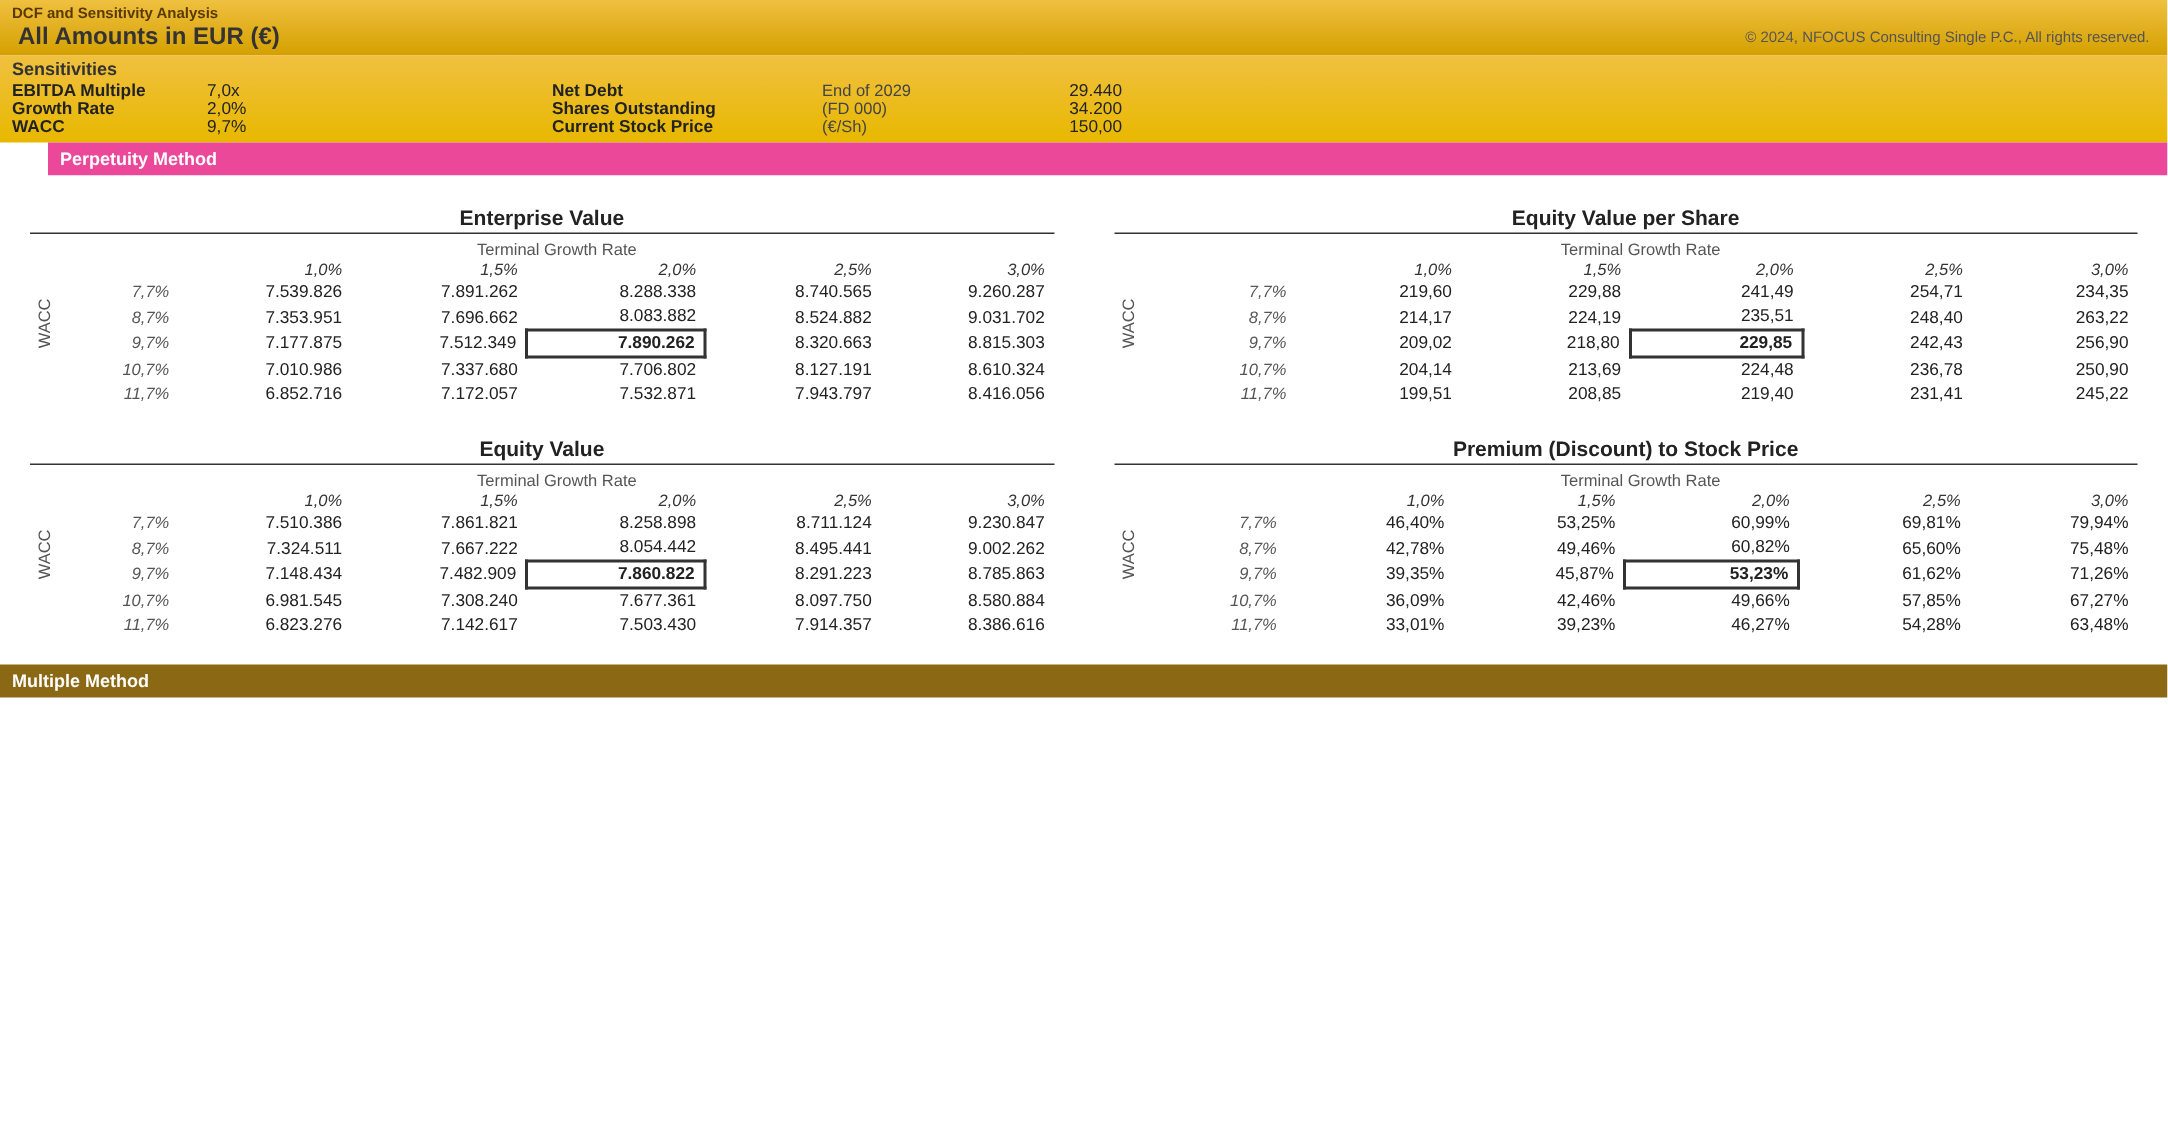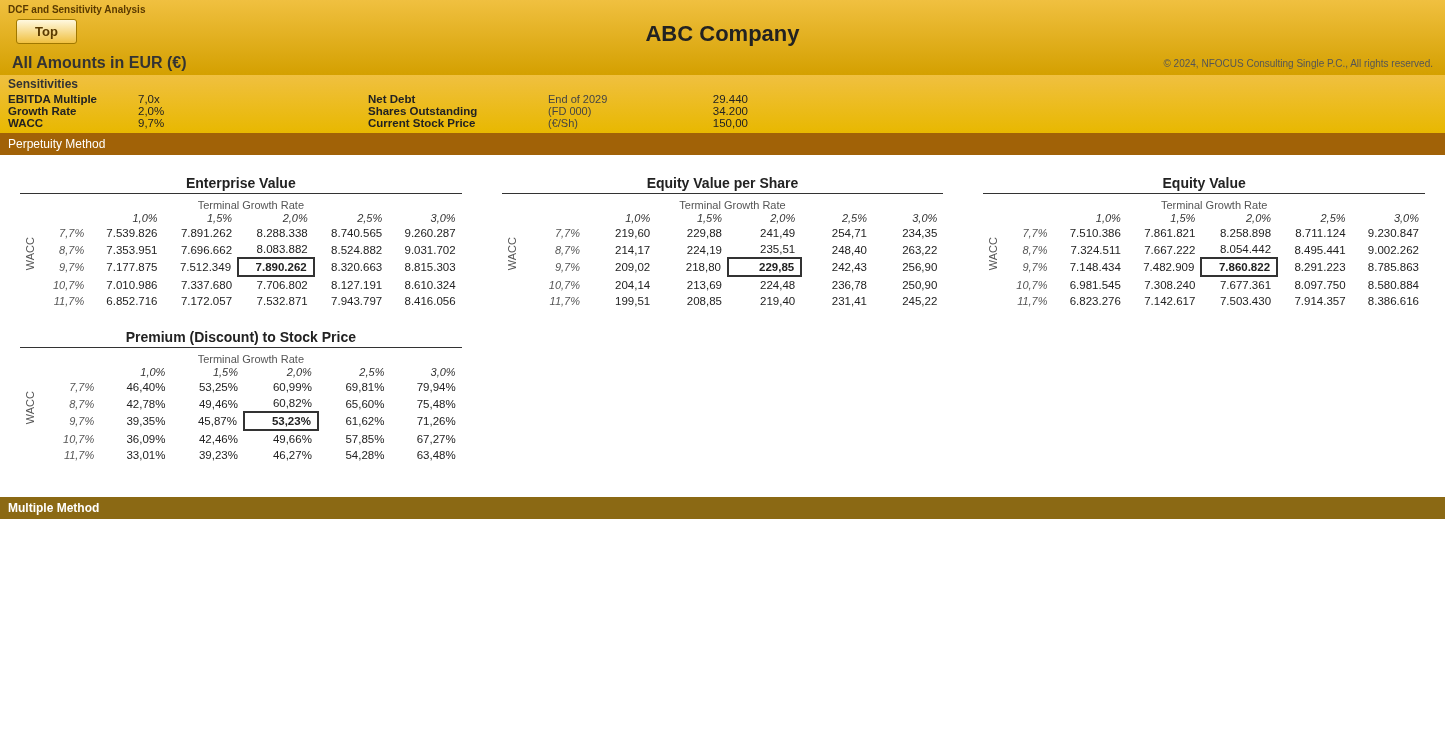--- a/index.html
+++ b/index.html
@@ -84,37 +84,38 @@
       font-size: 11.5px;
       color: #222;
     }
     .sens-sub {
       font-size: 11px;
       color: #444;
     }
 
     
     .section-bar {
-      background: #a16207;
+      background: #ec4899;
       color: #fff;
-      font-weight: normal;
+      font-weight: bold;
       font-size: 12px;
       padding: 4px 8px;
+      margin-left: 32px;
     }
 
     
     .main-content {
       background: #fff;
       padding: 10px 20px;
     }
 
     
     .tables-grid {
       display: grid;
-      grid-template-columns: 1fr 1fr 1fr;
+      grid-template-columns: 1fr 1fr;
       gap: 20px 40px;
       margin-top: 10px;
     }
 
     .table-container {
       position: relative;
     }
 
     .table-title {
       text-align: center;
@@ -176,32 +177,28 @@
       display: flex;
       align-items: center;
     }
 
     .bottom-section-bar {
       background: #8B6914;
       color: #fff;
       font-weight: bold;
       font-size: 12px;
       padding: 4px 8px;
-      margin-top: 24px;
+      margin-top: 8px;
     }
   </style>
 </head>
 <body>
 
 <div class="header-bar">
   <div style="font-size:10px; font-weight:bold; color:#5a3a00;">DCF and Sensitivity Analysis</div>
-  <div class="header-title-row">
-    <button class="top-button">Top</button>
-    <div class="company-title">ABC Company</div>
-  </div>
   <div class="amounts-row">
     <span class="amounts-label">All Amounts in  EUR (€)</span>
     <span class="copyright">© 2024, NFOCUS Consulting Single P.C., All rights reserved.</span>
   </div>
 </div>
 
 <div class="sensitivities-section">
   <div class="sensitivities-title">Sensitivities</div>
   <div style="display:flex; gap:0; align-items:start; padding-top:2px;">
     <div style="min-width:340px;">

